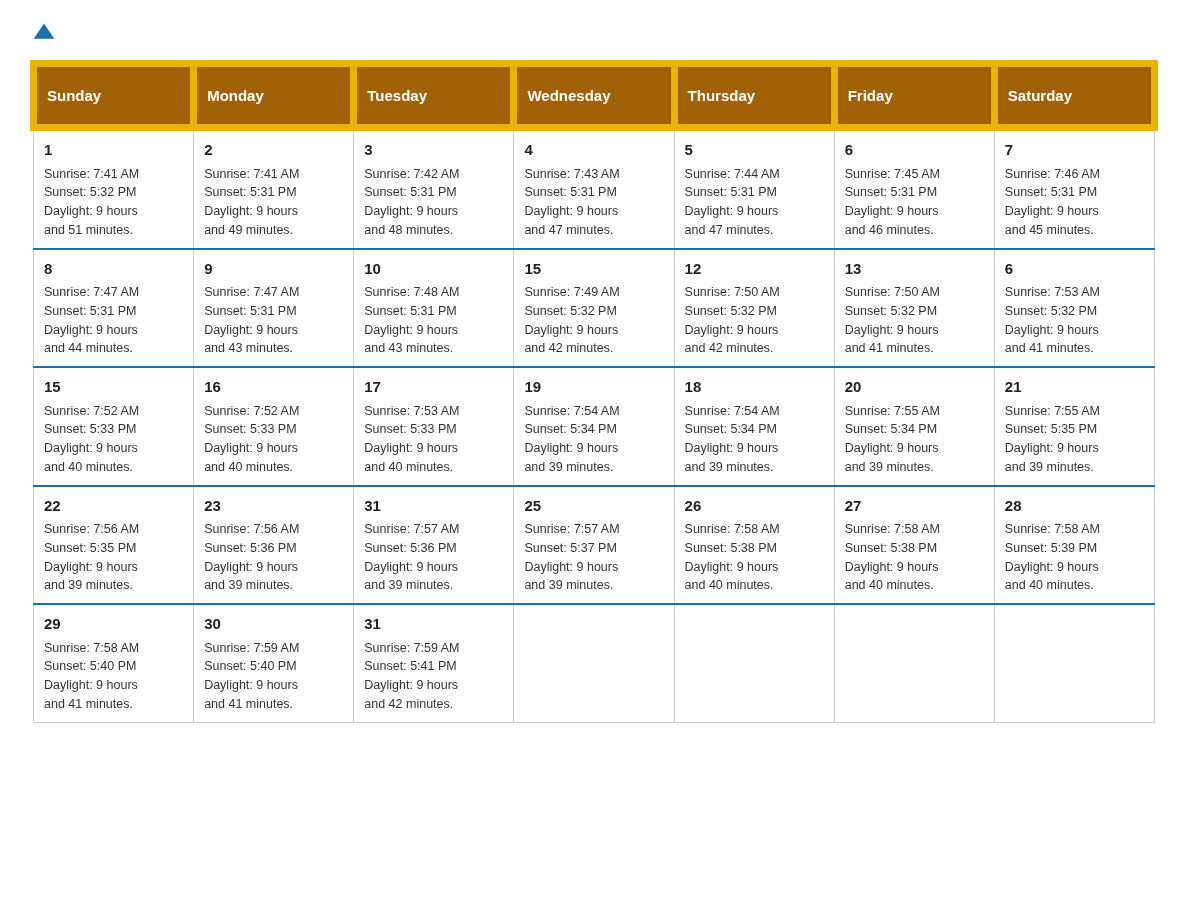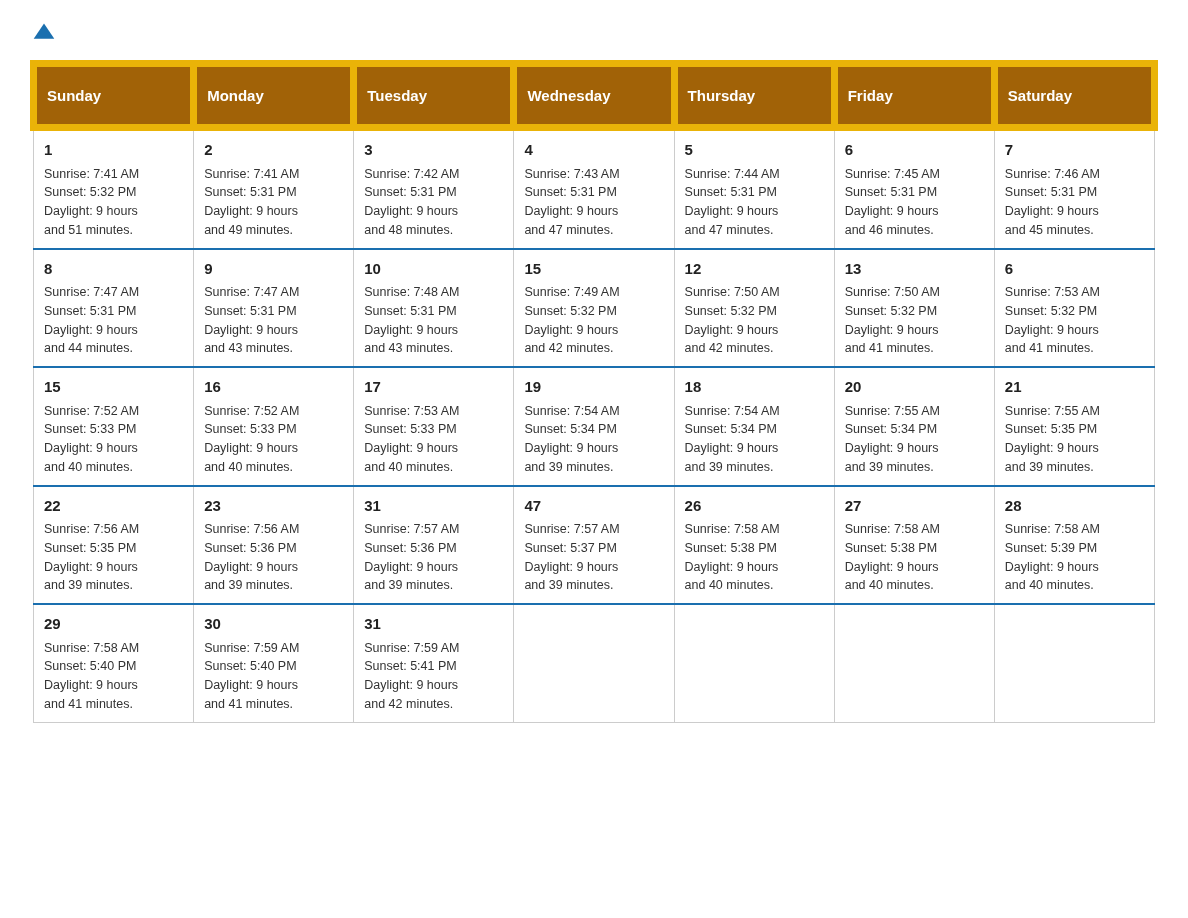--- a/index.html
+++ b/index.html
@@ -154,21 +154,21 @@
         <td><span class="day-num">17</span><span>Sunrise: 7:53 AM</span><br><span>Sunset: 5:33 PM</span><br><span>Daylight: 9 hours</span><br><span>and 40 minutes.</span></td>
         <td><span class="day-num">19</span><span>Sunrise: 7:54 AM</span><br><span>Sunset: 5:34 PM</span><br><span>Daylight: 9 hours</span><br><span>and 39 minutes.</span></td>
         <td><span class="day-num">18</span><span>Sunrise: 7:54 AM</span><br><span>Sunset: 5:34 PM</span><br><span>Daylight: 9 hours</span><br><span>and 39 minutes.</span></td>
         <td><span class="day-num">20</span><span>Sunrise: 7:55 AM</span><br><span>Sunset: 5:34 PM</span><br><span>Daylight: 9 hours</span><br><span>and 39 minutes.</span></td>
         <td><span class="day-num">21</span><span>Sunrise: 7:55 AM</span><br><span>Sunset: 5:35 PM</span><br><span>Daylight: 9 hours</span><br><span>and 39 minutes.</span></td>
       </tr>
       <tr>
         <td><span class="day-num">22</span><span>Sunrise: 7:56 AM</span><br><span>Sunset: 5:35 PM</span><br><span>Daylight: 9 hours</span><br><span>and 39 minutes.</span></td>
         <td><span class="day-num">23</span><span>Sunrise: 7:56 AM</span><br><span>Sunset: 5:36 PM</span><br><span>Daylight: 9 hours</span><br><span>and 39 minutes.</span></td>
         <td><span class="day-num">31</span><span>Sunrise: 7:57 AM</span><br><span>Sunset: 5:36 PM</span><br><span>Daylight: 9 hours</span><br><span>and 39 minutes.</span></td>
-        <td><span class="day-num">47</span><span>Sunrise: 7:57 AM</span><br><span>Sunset: 5:37 PM</span><br><span>Daylight: 9 hours</span><br><span>and 39 minutes.</span></td>
+        <td><span class="day-num">25</span><span>Sunrise: 7:57 AM</span><br><span>Sunset: 5:37 PM</span><br><span>Daylight: 9 hours</span><br><span>and 39 minutes.</span></td>
         <td><span class="day-num">26</span><span>Sunrise: 7:58 AM</span><br><span>Sunset: 5:38 PM</span><br><span>Daylight: 9 hours</span><br><span>and 40 minutes.</span></td>
         <td><span class="day-num">27</span><span>Sunrise: 7:58 AM</span><br><span>Sunset: 5:38 PM</span><br><span>Daylight: 9 hours</span><br><span>and 40 minutes.</span></td>
         <td><span class="day-num">28</span><span>Sunrise: 7:58 AM</span><br><span>Sunset: 5:39 PM</span><br><span>Daylight: 9 hours</span><br><span>and 40 minutes.</span></td>
       </tr>
       <tr>
         <td><span class="day-num">29</span><span>Sunrise: 7:58 AM</span><br><span>Sunset: 5:40 PM</span><br><span>Daylight: 9 hours</span><br><span>and 41 minutes.</span></td>
         <td><span class="day-num">30</span><span>Sunrise: 7:59 AM</span><br><span>Sunset: 5:40 PM</span><br><span>Daylight: 9 hours</span><br><span>and 41 minutes.</span></td>
         <td><span class="day-num">31</span><span>Sunrise: 7:59 AM</span><br><span>Sunset: 5:41 PM</span><br><span>Daylight: 9 hours</span><br><span>and 42 minutes.</span></td>
         <td class="empty"></td>
         <td class="empty"></td>

